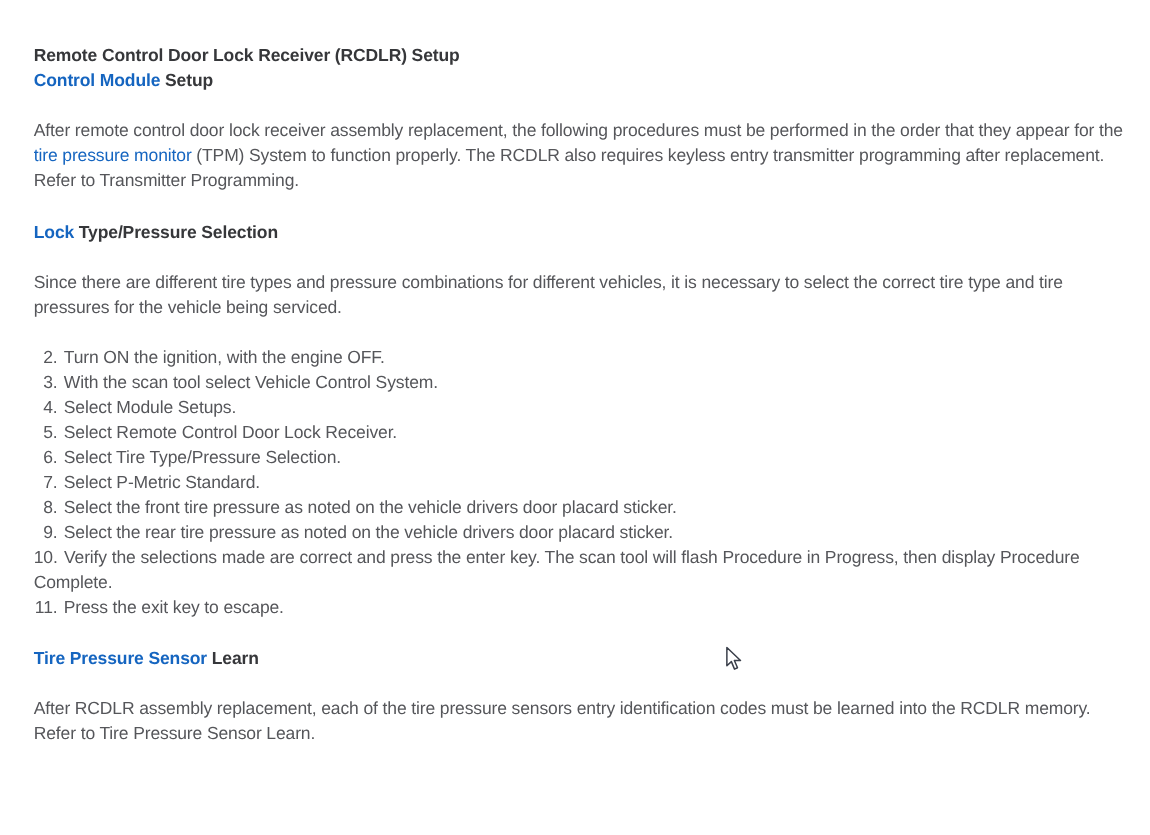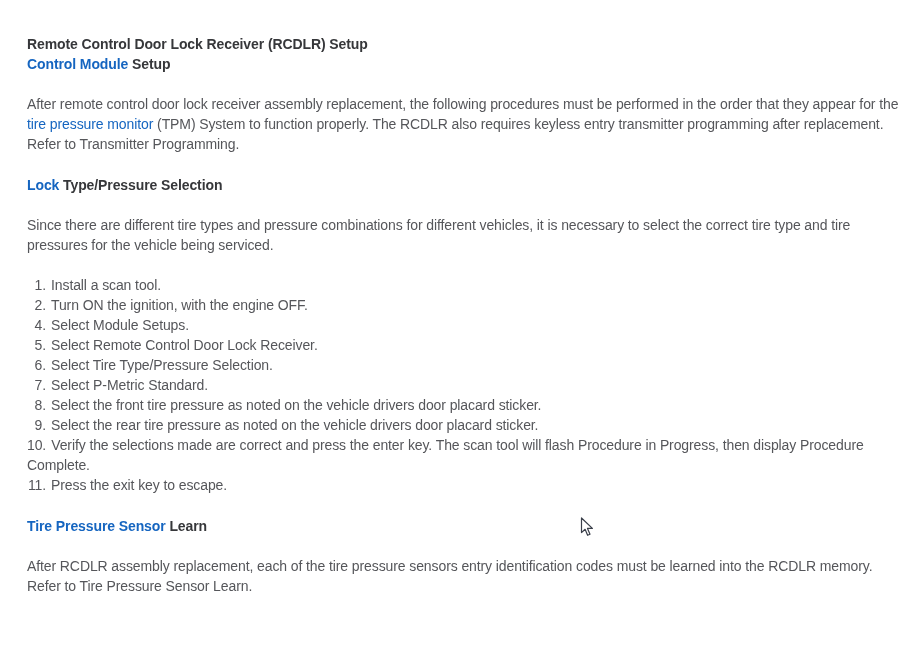--- a/index.html
+++ b/index.html
@@ -62,22 +62,22 @@
 
   <div class="heading first"><span class="link">Control Module</span><span> Setup</span></div>
 
   <p class="para"><span>After remote control door lock receiver assembly replacement, the following procedures must be performed in the order that they appear for the </span><span class="link">tire pressure monitor</span><span> (TPM) System to function properly. The RCDLR also requires keyless entry transmitter programming after replacement. Refer to Transmitter Programming.</span></p>
 
   <div class="heading"><span class="link">Lock</span><span> Type/Pressure Selection</span></div>
 
   <p class="para">Since there are different tire types and pressure combinations for different vehicles, it is necessary to select the correct tire type and tire pressures for the vehicle being serviced.</p>
 
   <div class="steps">
-    <div class="step"><span class="num">1.</span><span>Install a scan tool.</span></div>
     <div class="step"><span class="num">2.</span><span>Turn ON the ignition, with the engine OFF.</span></div>
+    <div class="step"><span class="num">3.</span><span>With the scan tool select Vehicle Control System.</span></div>
     <div class="step"><span class="num">4.</span><span>Select Module Setups.</span></div>
     <div class="step"><span class="num">5.</span><span>Select Remote Control Door Lock Receiver.</span></div>
     <div class="step"><span class="num">6.</span><span>Select Tire Type/Pressure Selection.</span></div>
     <div class="step"><span class="num">7.</span><span>Select P-Metric Standard.</span></div>
     <div class="step"><span class="num">8.</span><span>Select the front tire pressure as noted on the vehicle drivers door placard sticker.</span></div>
     <div class="step"><span class="num">9.</span><span>Select the rear tire pressure as noted on the vehicle drivers door placard sticker.</span></div>
     <div class="step"><span class="num">10.</span><span>Verify the selections made are correct and press the enter key. The scan tool will flash Procedure in Progress, then display Procedure Complete.</span></div>
     <div class="step"><span class="num">11.</span><span>Press the exit key to escape.</span></div>
   </div>
 

